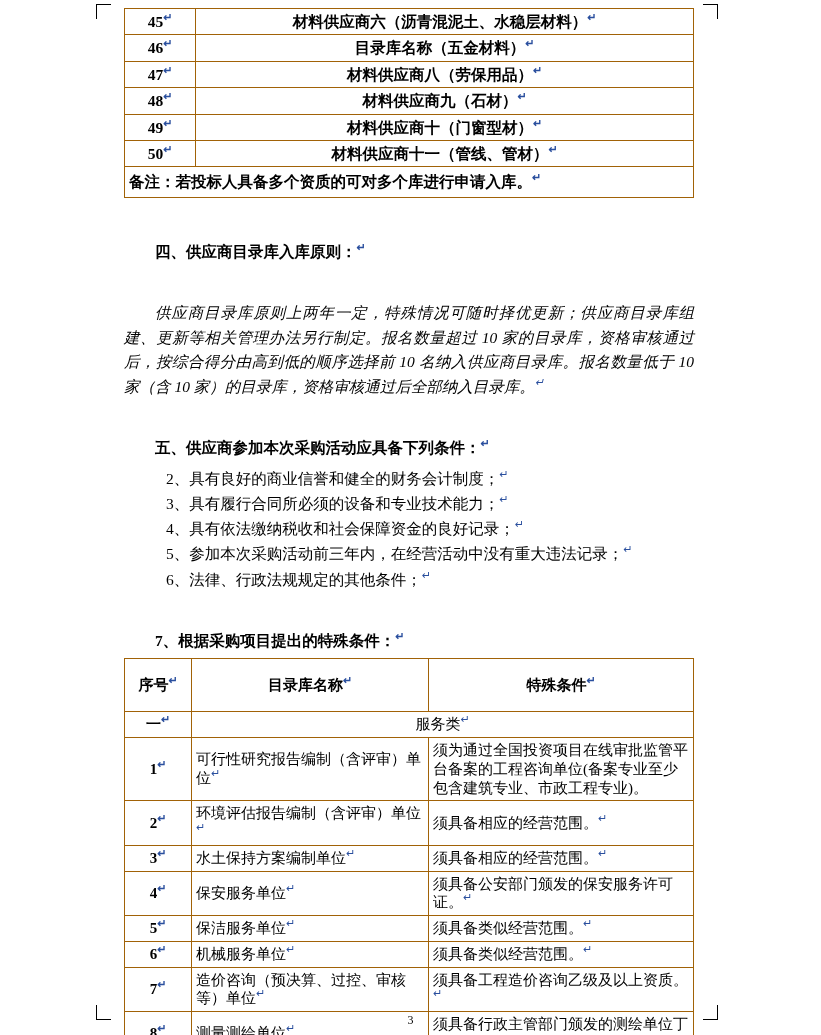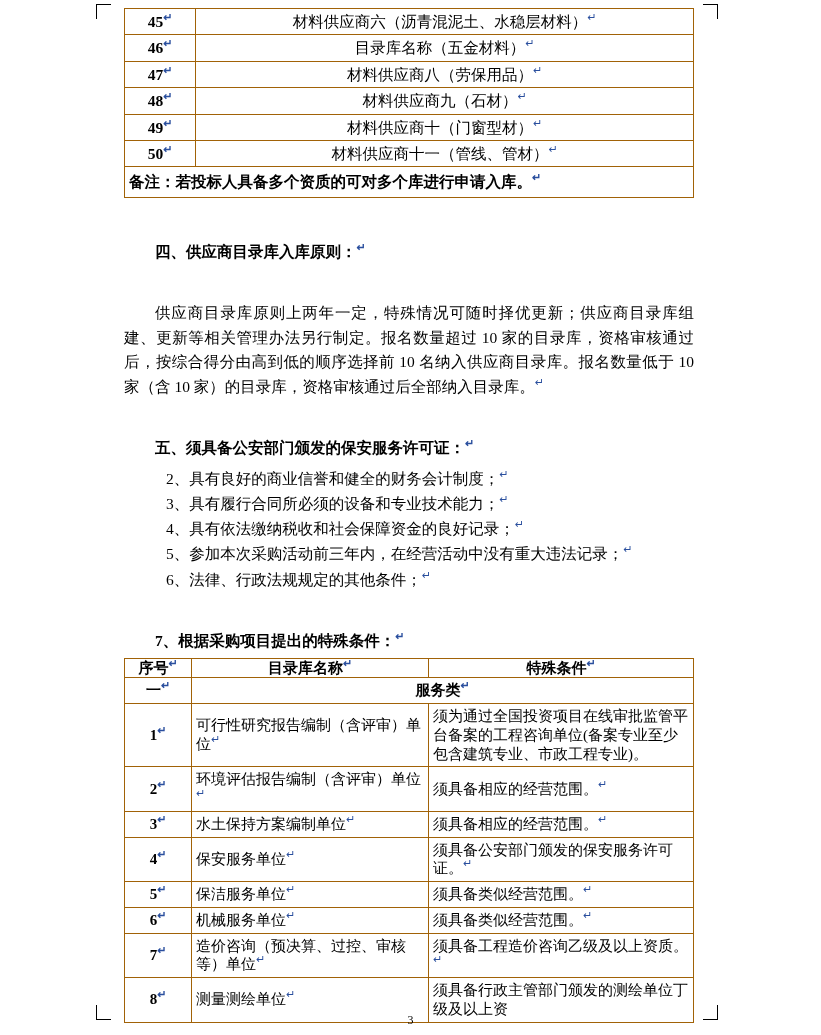--- a/index.html
+++ b/index.html
@@ -58,20 +58,21 @@
   }
   .t1 td.num {
     width: 62px;
     text-align: center;
     font-weight: bold;
     font-size: 15.5px;
   }
   .t1 td.name {
     text-align: center;
     font-size: 15.5px;
+    font-weight: bold;
   }
   .t1 td.note {
     text-align: left;
     font-weight: bold;
     font-size: 15.5px;
     padding: 5px 4px;
   }
 
   .ret {
     color: #2a4f9e;
@@ -80,20 +81,21 @@
     vertical-align: super;
     line-height: 0;
   }
 
   
   .para {
     font-size: 15.5px;
     line-height: 1.58;
     margin: 0;
     text-align: justify;
+    font-style: italic;
   }
   .heading {
     font-weight: bold;
     font-size: 15.5px;
     line-height: 1.6;
     margin: 0;
   }
   .indent2 { text-indent: 2em; margin-top: 37px; }
   .block-gap { height: 5px; }
 
@@ -119,25 +121,25 @@
   .t2 td.c-name {
     width: 228px;
     text-align: left;
   }
   .t2 td.c-name.l { text-align: left; }
   .t2 td.c-cond { text-align: left; margin-left: 24px; }
   .t2 td.hdr {
     text-align: center;
     font-weight: bold;
     font-size: 15px;
-    padding: 0 4px;
+    padding: 17px 4px;
   }
   .t2 td.sect {
     text-align: center;
-    font-weight: bold;
+    font-weight: normal;
     font-size: 15px;
   }
   .t2 td.sect-no {
     text-align: center;
     font-weight: bold;
   }
 
   .page-number {
     position: absolute;
     left: 0;
@@ -191,21 +193,21 @@
           <td class="note" colspan="2"><span>备注：若投标人具备多个资质的可对多个库进行申请入库。</span><span class="ret">↵</span></td>
         </tr>
       </tbody>
     </table>
 
     <div class="block-gap"></div>
 
     <p class="heading indent2"><span>四、供应商目录库入库原则：</span><span class="ret">↵</span></p>
     <p class="para indent2"><span>供应商目录库原则上两年一定，特殊情况可随时择优更新；供应商目录库组建、更新等相关管理办法另行制定。报名数量超过 10 家的目录库，资格审核通过后，按综合得分由高到低的顺序选择前 10 名纳入供应商目录库。报名数量低于 10 家（含 10 家）的目录库，资格审核通过后全部纳入目录库。</span><span class="ret">↵</span></p>
 
-    <p class="heading indent2"><span>五、须具备公安部门颁发的保安服务许可证：</span><span class="ret">↵</span></p>
+    <p class="heading indent2"><span>五、供应商参加本次采购活动应具备下列条件：</span><span class="ret">↵</span></p>
 
     <div class="block-gap"></div>
 
     <p class="list-item"><span>2、具有良好的商业信誉和健全的财务会计制度；</span><span class="ret">↵</span></p>
     <p class="list-item"><span>3、具有履行合同所必须的设备和专业技术能力；</span><span class="ret">↵</span></p>
     <p class="list-item"><span>4、具有依法缴纳税收和社会保障资金的良好记录；</span><span class="ret">↵</span></p>
     <p class="list-item"><span>5、参加本次采购活动前三年内，在经营活动中没有重大违法记录；</span><span class="ret">↵</span></p>
     <p class="list-item"><span>6、法律、行政法规规定的其他条件；</span><span class="ret">↵</span></p>
 
     <p class="heading indent2"><span>7、根据采购项目提出的特殊条件：</span><span class="ret">↵</span></p>

